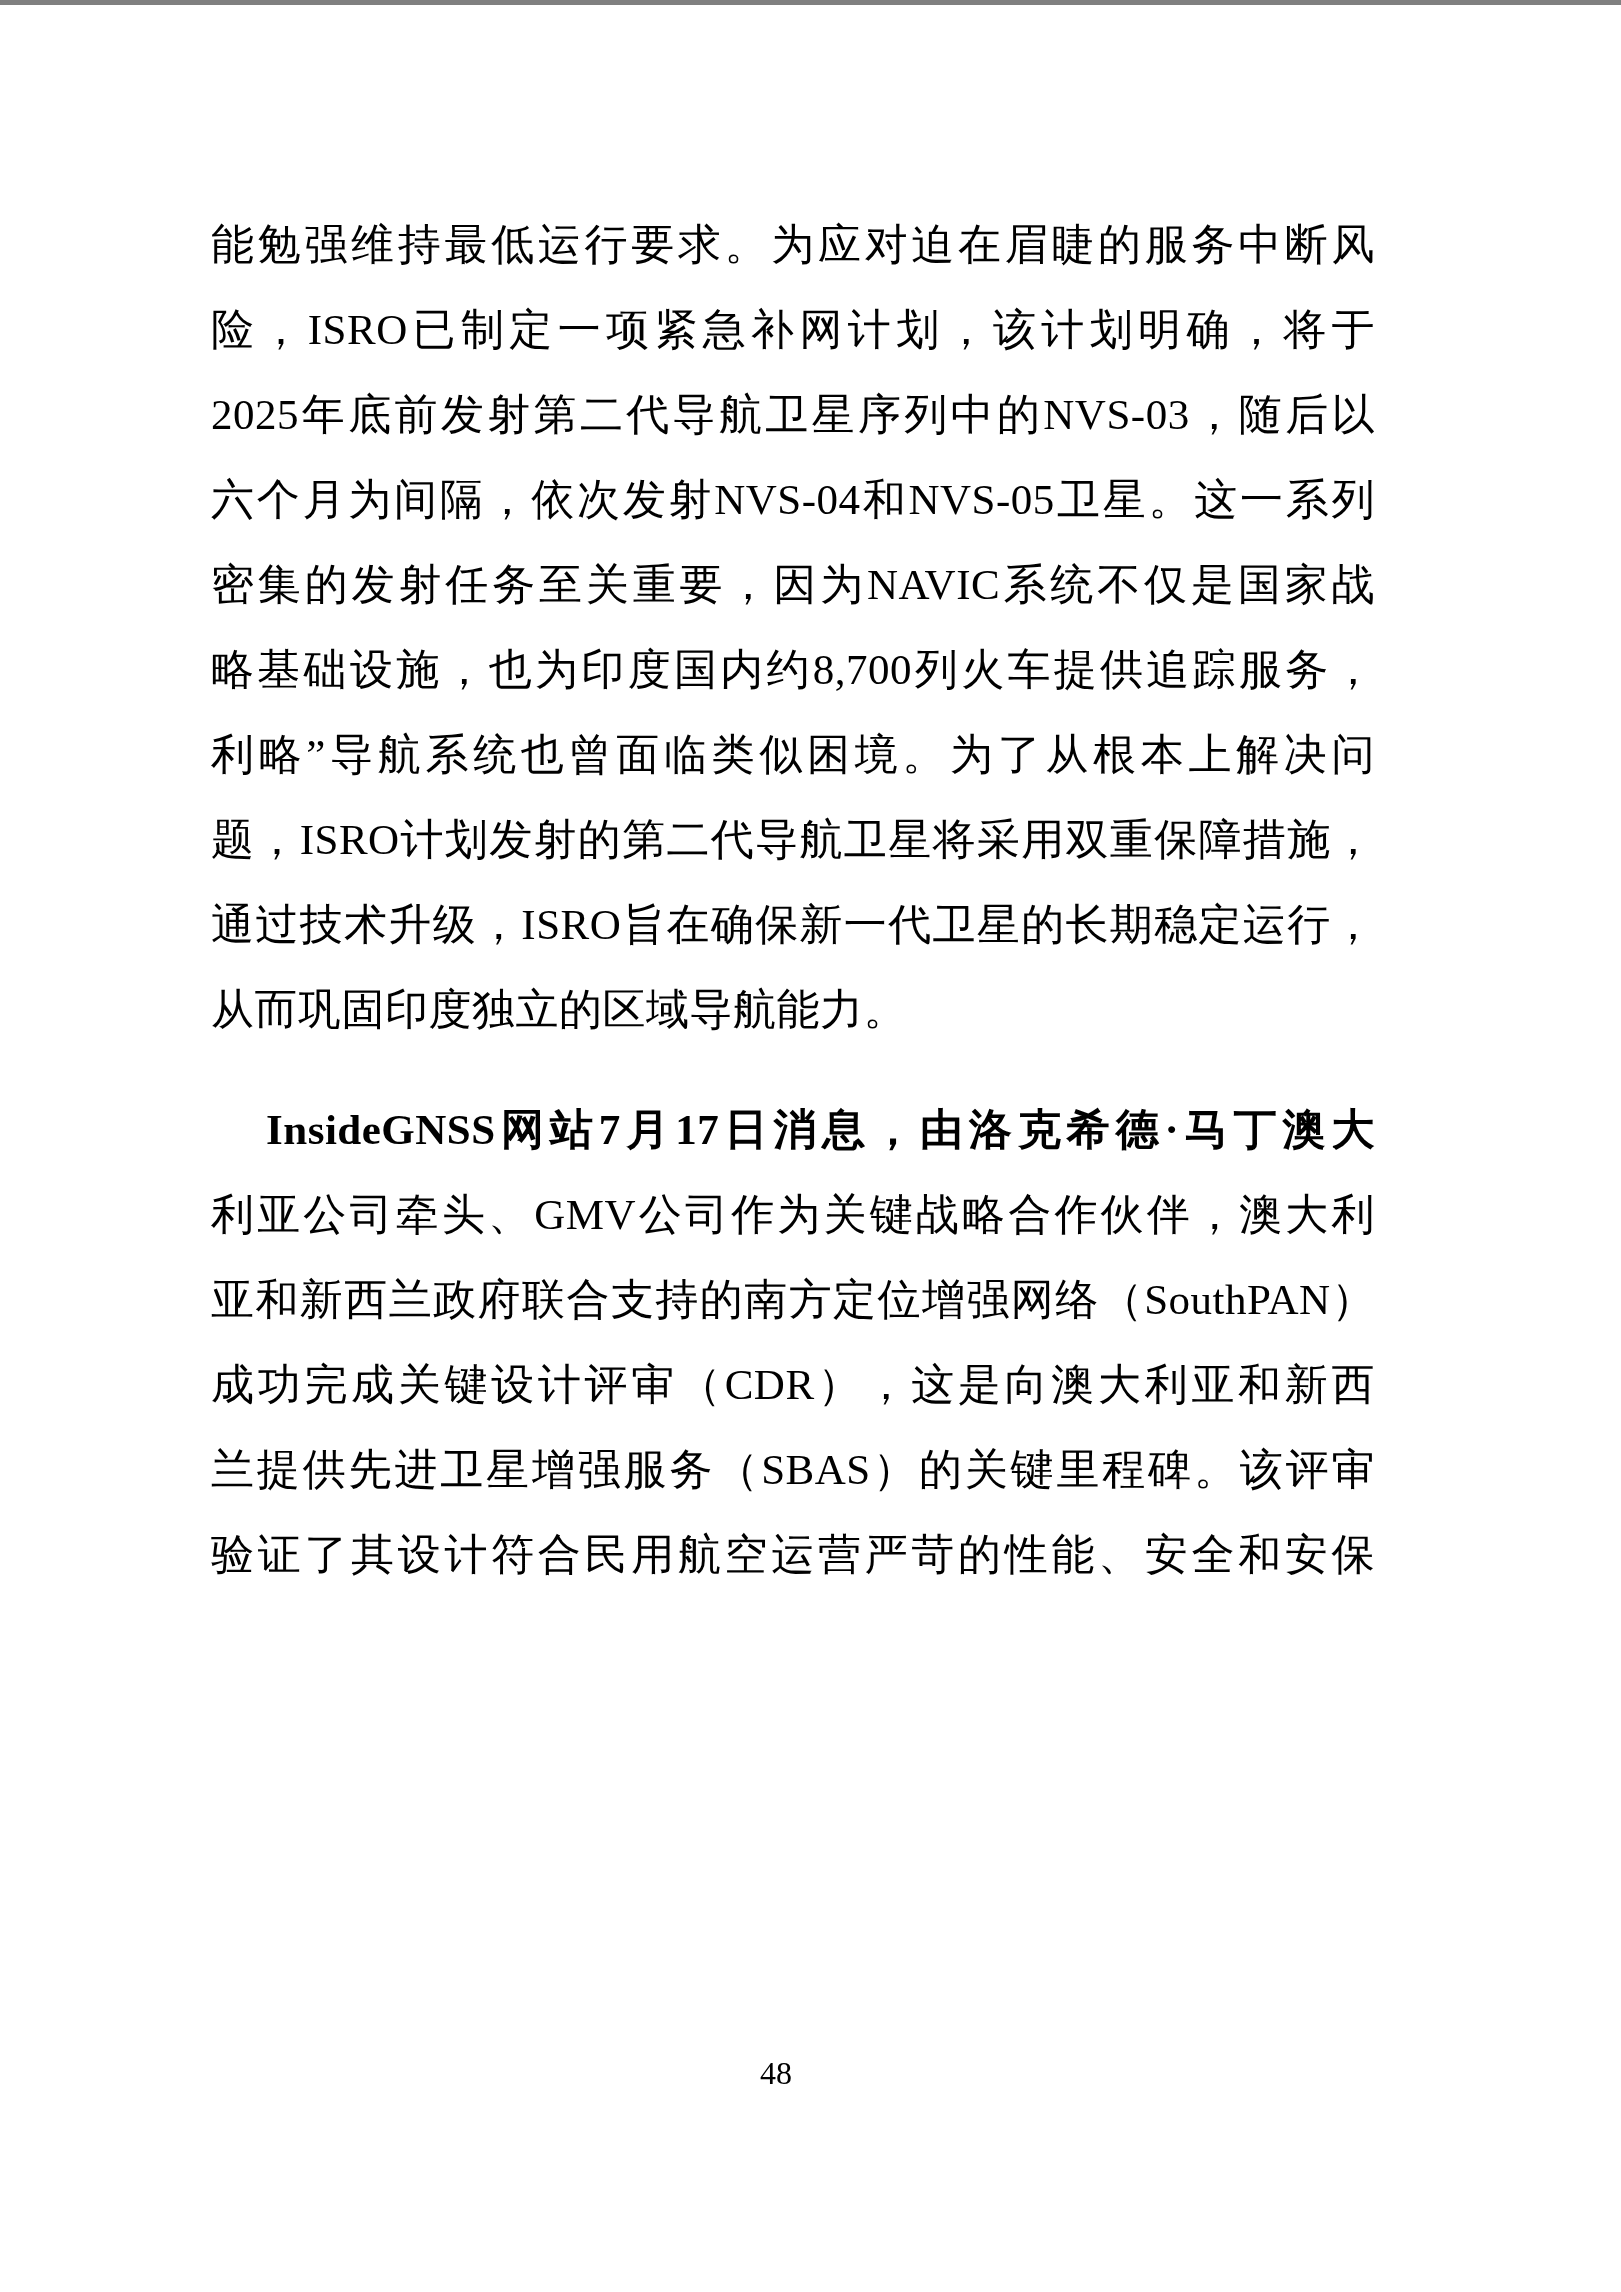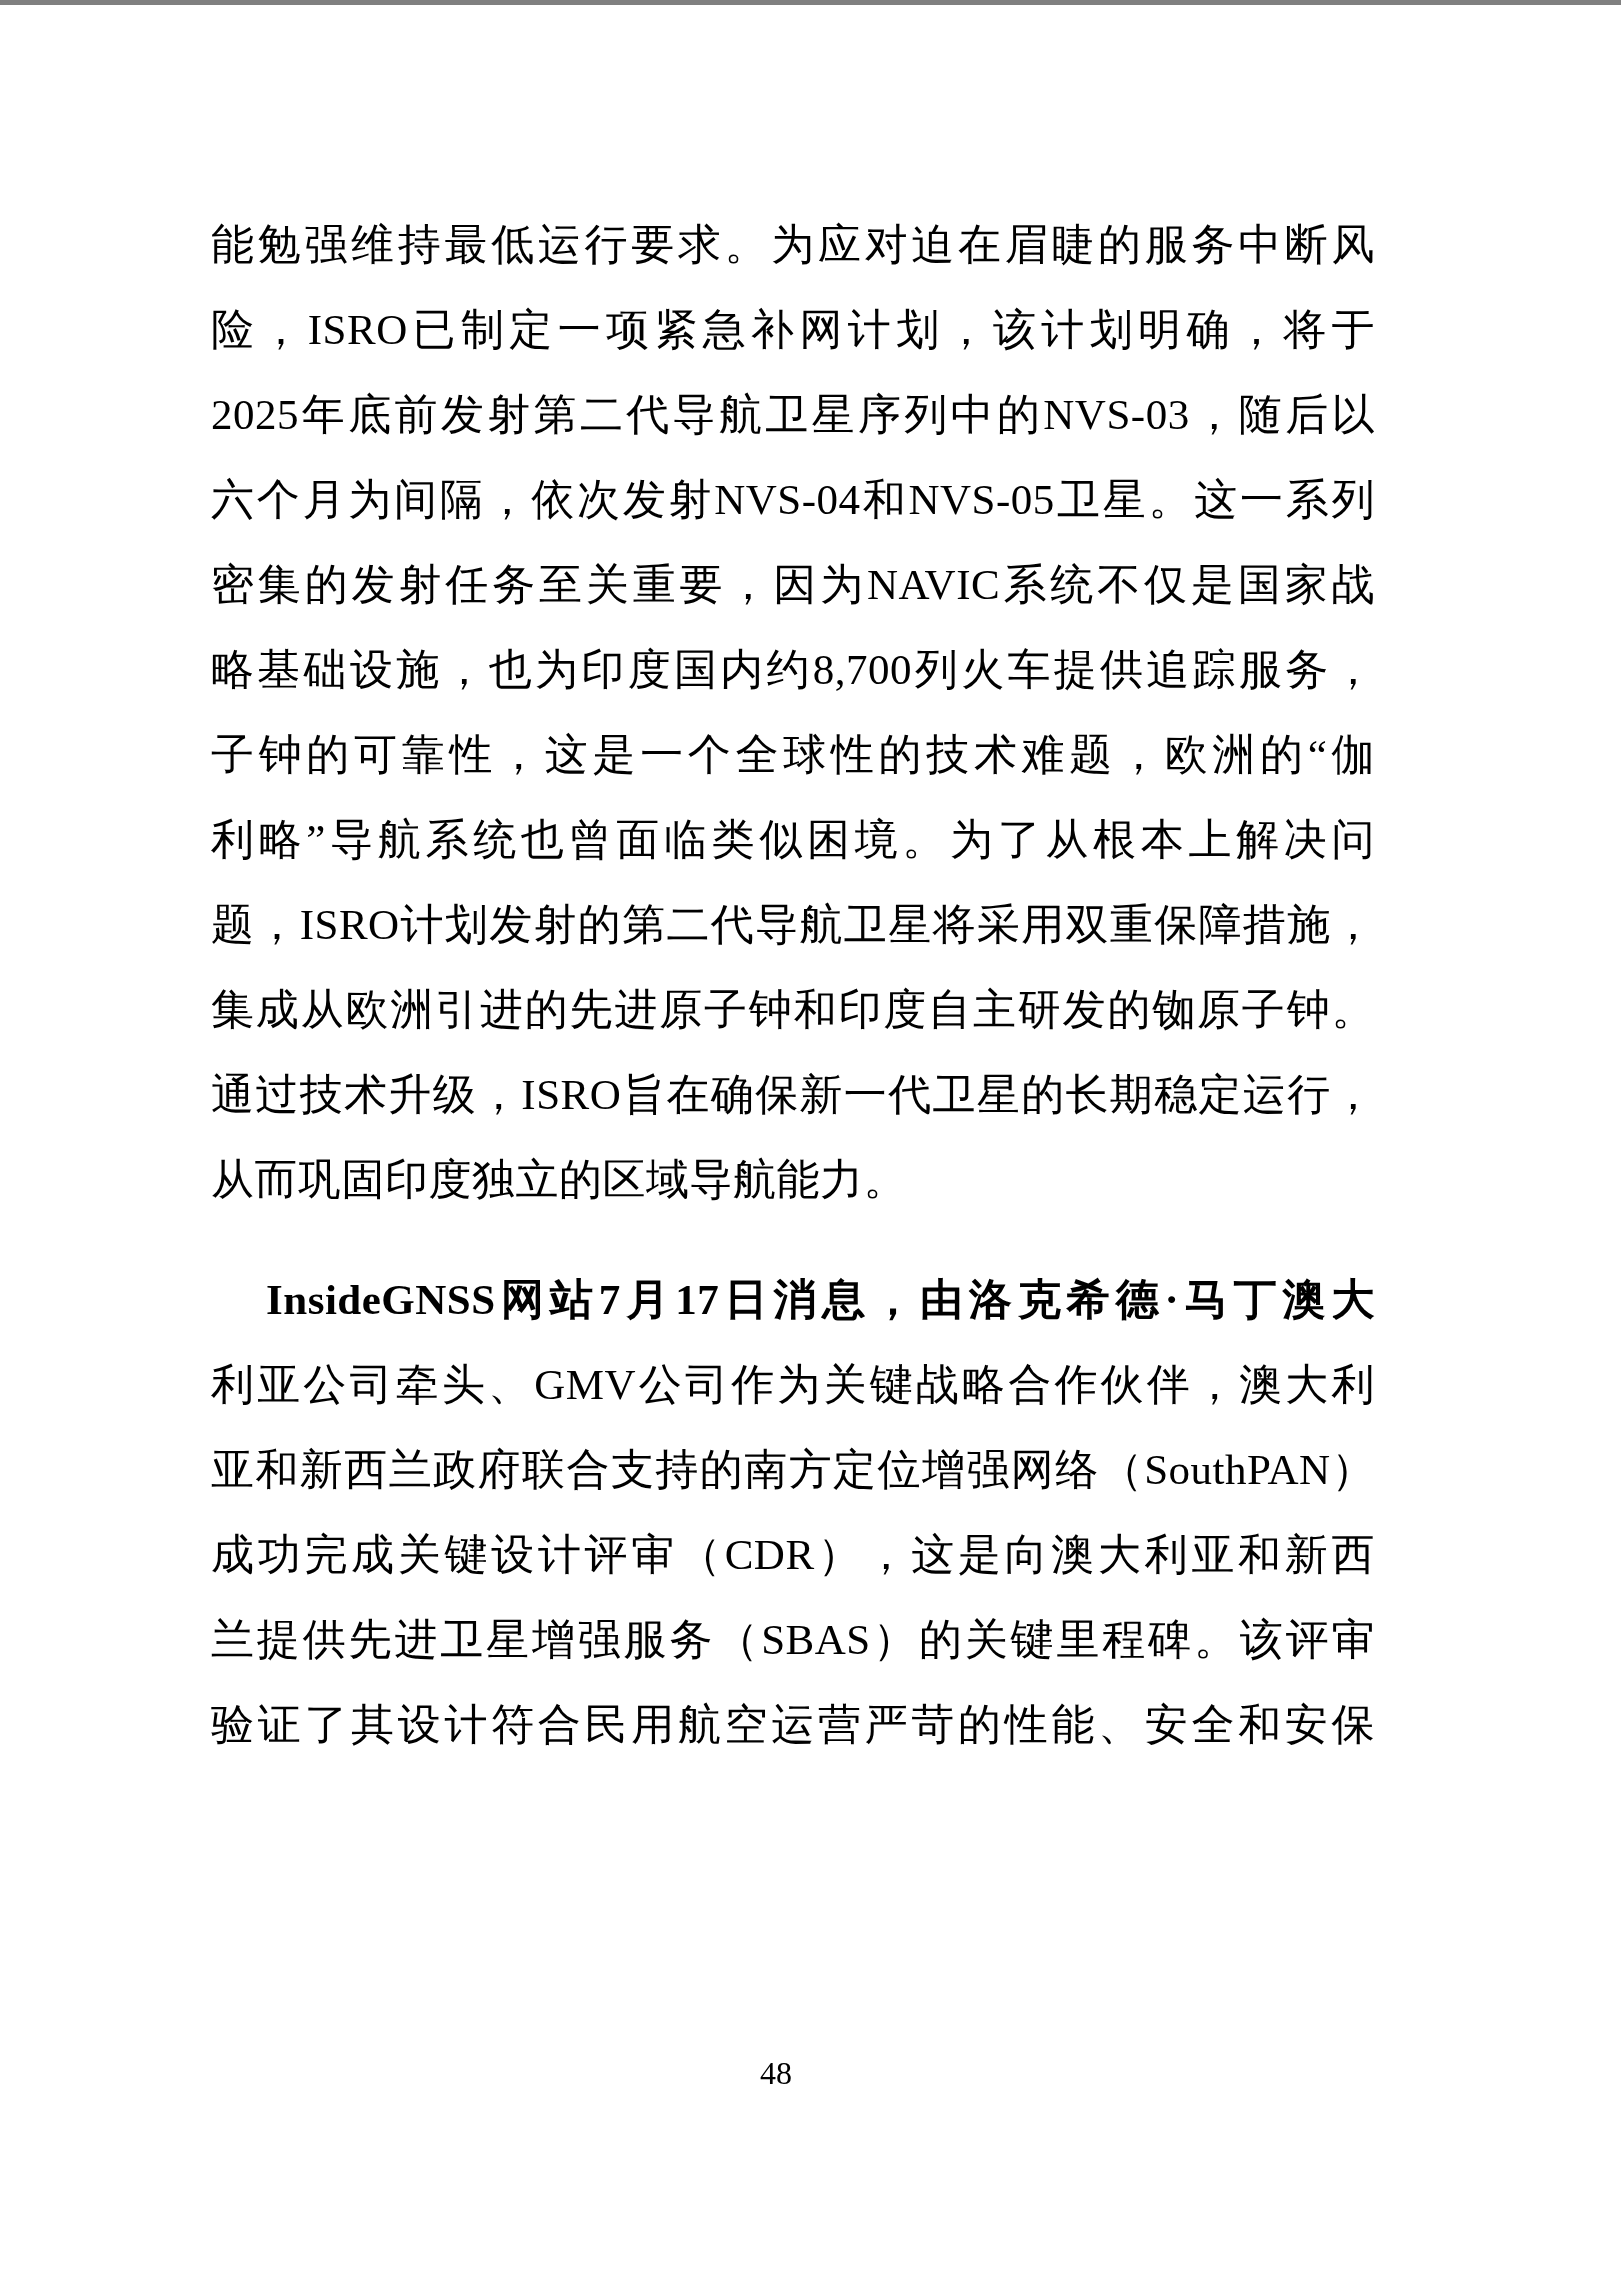--- a/index.html
+++ b/index.html
@@ -63,24 +63,22 @@
 <div class="page">
   <div class="doc-body">
 
     <section>
       <div class="line">能勉强维持最低运行要求。为应对迫在眉睫的服务中断风</div>
       <div class="line">险，ISRO已制定一项紧急补网计划，该计划明确，将于</div>
       <div class="line">2025年底前发射第二代导航卫星序列中的NVS-03，随后以</div>
       <div class="line">六个月为间隔，依次发射NVS-04和NVS-05卫星。这一系列</div>
       <div class="line">密集的发射任务至关重要，因为NAVIC系统不仅是国家战</div>
       <div class="line">略基础设施，也为印度国内约8,700列火车提供追踪服务，</div>
-      <div class="line">子钟的可靠性，这是一个全球性的技术难题，欧洲的“伽</div>
       <div class="line">利略”导航系统也曾面临类似困境。为了从根本上解决问</div>
       <div class="line">题，ISRO计划发射的第二代导航卫星将采用双重保障措施，</div>
-      <div class="line">集成从欧洲引进的先进原子钟和印度自主研发的铷原子钟。</div>
       <div class="line">通过技术升级，ISRO旨在确保新一代卫星的长期稳定运行，</div>
       <div class="line last">从而巩固印度独立的区域导航能力。</div>
     </section>
 
 
     <section class="p2-sec">
       <div class="line indent">InsideGNSS网站7月17日消息，由洛克希德·马丁澳大</div>
       <div class="line">利亚公司牵头、GMV公司作为关键战略合作伙伴，澳大利</div>
       <div class="line">亚和新西兰政府联合支持的南方定位增强网络（SouthPAN）</div>
       <div class="line">成功完成关键设计评审（CDR），这是向澳大利亚和新西</div>

